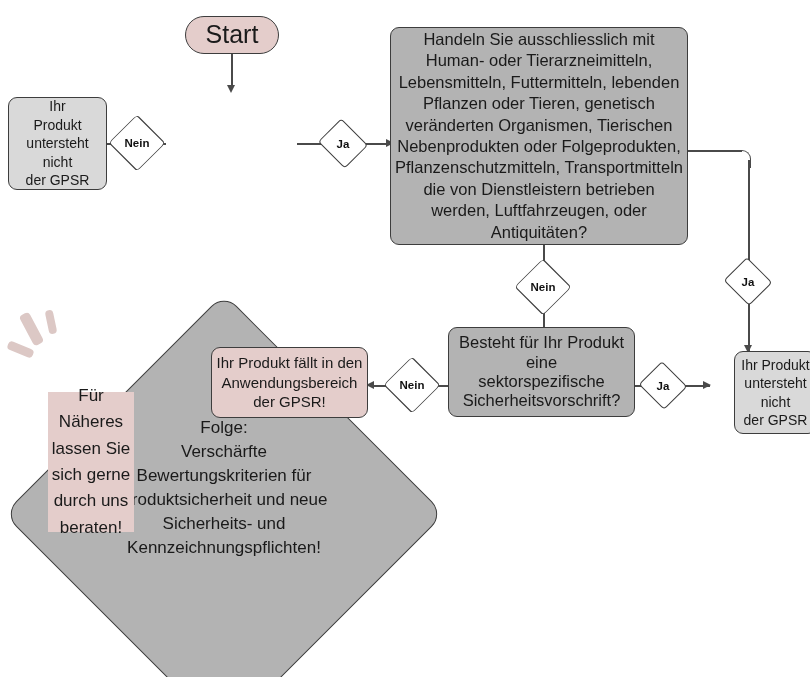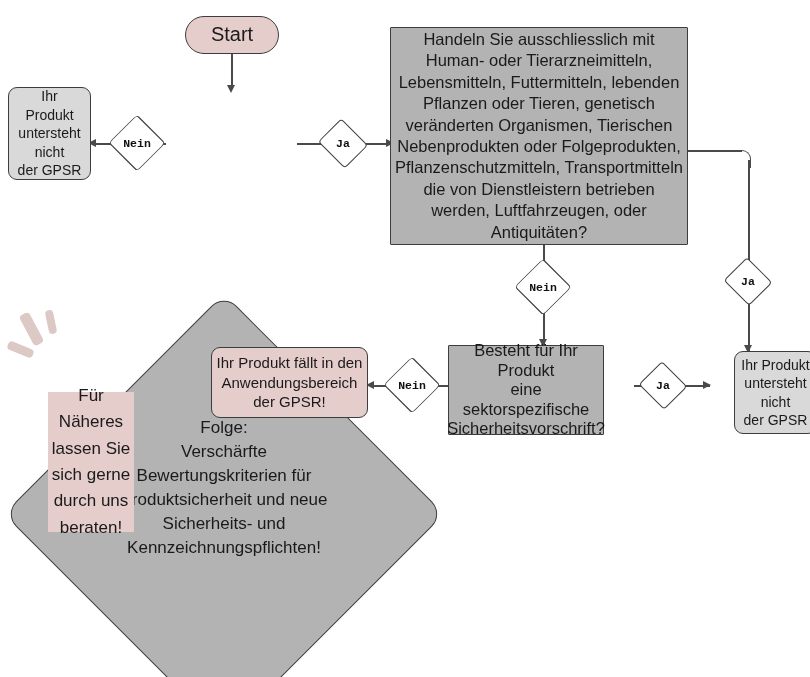--- a/index.html
+++ b/index.html
@@ -28,26 +28,26 @@
     justify-content: center;
     text-align: center;
     line-height: 1.18;
     white-space: pre-line;
     z-index: 3;
   }
   .node-start {
     background: #e4cdcb;
     border: 1.6px solid #3d3d3d;
     border-radius: 40px;
-    font-size: 20px;
+    font-size: 25px;
   }
   .node-decision {
     background: #b3b3b3;
     border: 1.6px solid #3d3d3d;
-    border-radius: 1px;
+    border-radius: 9px;
     font-size: 16.5px;
   }
   .node-decision.big {
     font-size: 16.5px;
     line-height: 1.3;
   }
   .node-terminal {
     background: #d9d9d9;
     border: 1.6px solid #3d3d3d;
     border-radius: 9px;
@@ -92,21 +92,20 @@
     white-space: pre-line;
     font-size: 17px;
     line-height: 1.42;
     padding-bottom: 52px;
     box-sizing: border-box;
   }
   
   .edge-label {
     position: absolute;
     z-index: 5;
-    font-family: Liberation Mono, monospace;
   }
   .edge-label .dshape {
     position: absolute;
     inset: 0;
     background: #ffffff;
     border: 1.5px solid #3d3d3d;
     border-radius: 4px;
     transform: rotate(45deg);
   }
   .edge-label .dtext {
@@ -197,38 +196,38 @@
 Verschärfte
 Bewertungskriterien für
 Produktsicherheit und neue
 Sicherheits- und
 Kennzeichnungspflichten!</div>
   </div>
 
   <div class="node node-start" style="left:185px; top:16px; width:94px; height:38px;">Start</div>
 
 
-  <div class="node node-terminal" style="left:8px; top:87px; width:83px; height:93px;">Ihr
+  <div class="node node-terminal" style="left:8px; top:97px; width:99px; height:93px;">Ihr
 Produkt
 untersteht
 nicht
 der GPSR</div>
 
   <div class="node node-decision big" style="left:390px; top:27px; width:298px; height:218px;">Handeln Sie ausschliesslich mit
 Human- oder Tierarzneimitteln,
 Lebensmitteln, Futtermitteln, lebenden
 Pflanzen oder Tieren, genetisch
 veränderten Organismen, Tierischen
 Nebenprodukten oder Folgeprodukten,
 Pflanzenschutzmitteln, Transportmitteln
 die von Dienstleistern betrieben
 werden, Luftfahrzeugen, oder
 Antiquitäten?</div>
 
-  <div class="node node-decision" style="left:448px; top:345px; width:156px; height:90px;">Besteht für Ihr Produkt
+  <div class="node node-decision" style="left:448px; top:327px; width:187px; height:90px;">Besteht für Ihr Produkt
 eine
 sektorspezifische
 Sicherheitsvorschrift?</div>
 
   <div class="node node-terminal" style="left:734px; top:351px; width:83px; height:83px;">Ihr Produkt
 untersteht
 nicht
 der GPSR</div>
 
   <div class="node node-pink-round" style="left:211px; top:347px; width:157px; height:71px;text-align:center;">Ihr Produkt fällt in den

